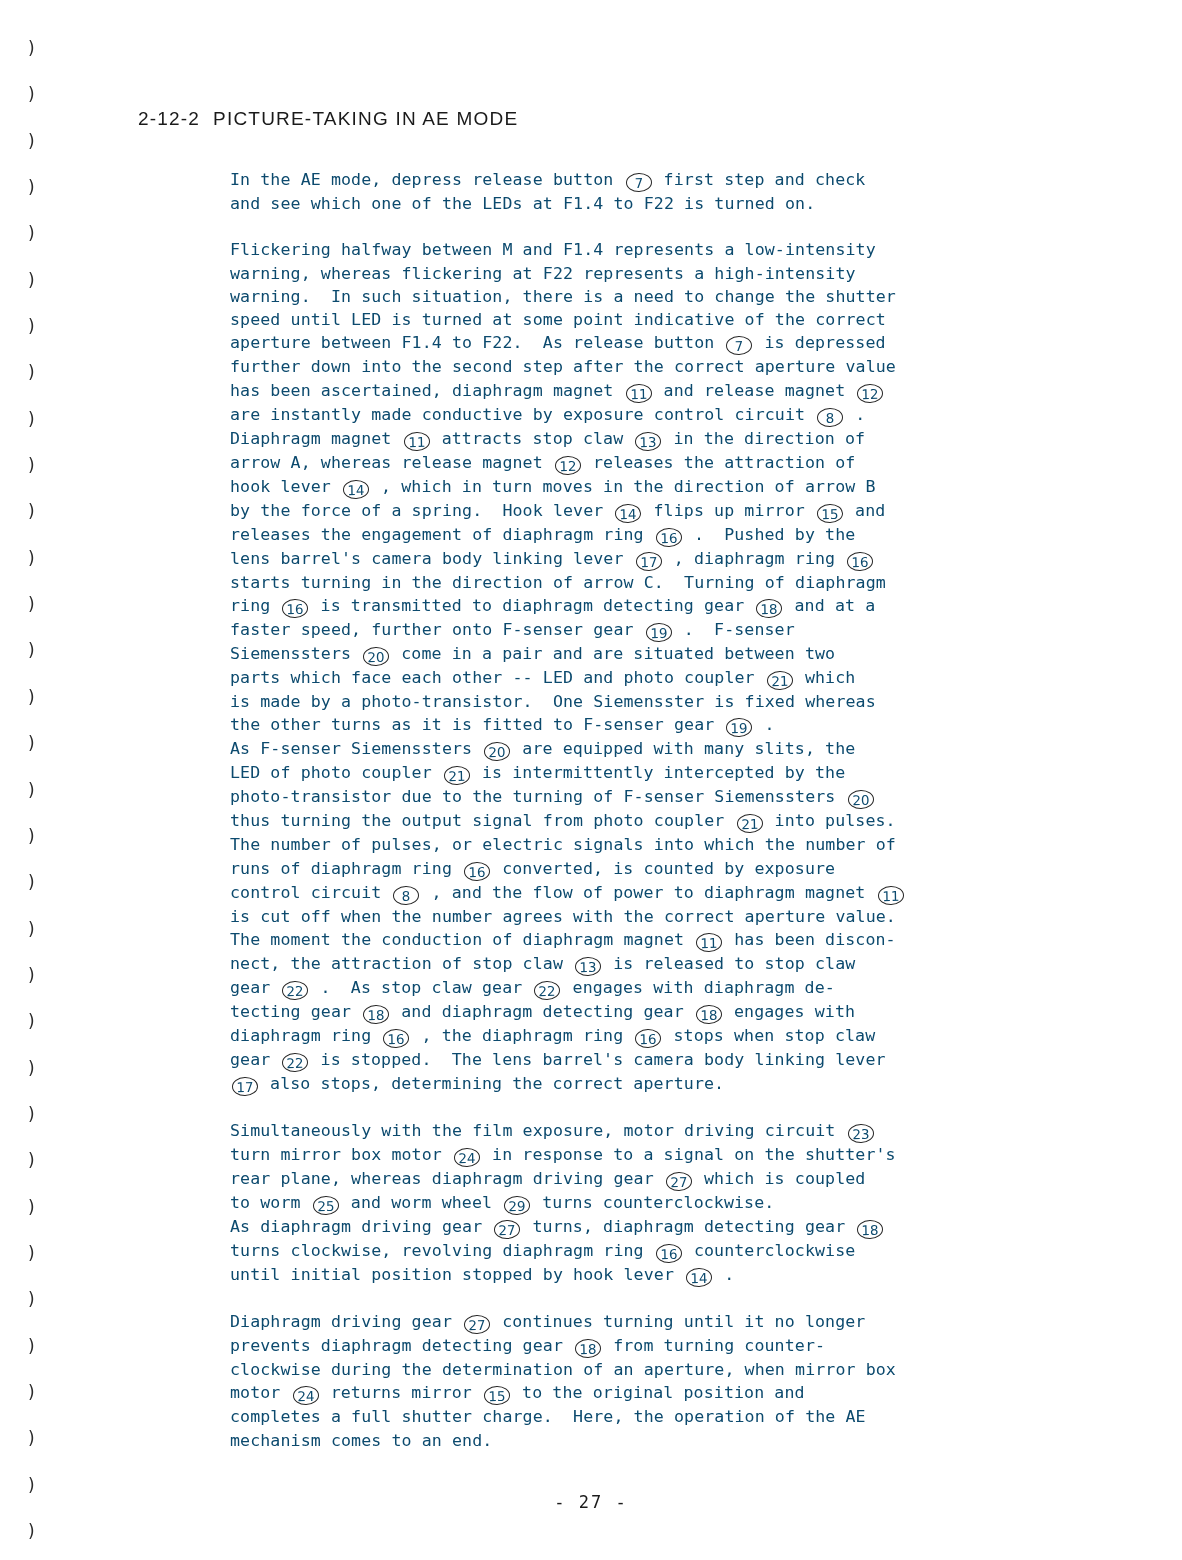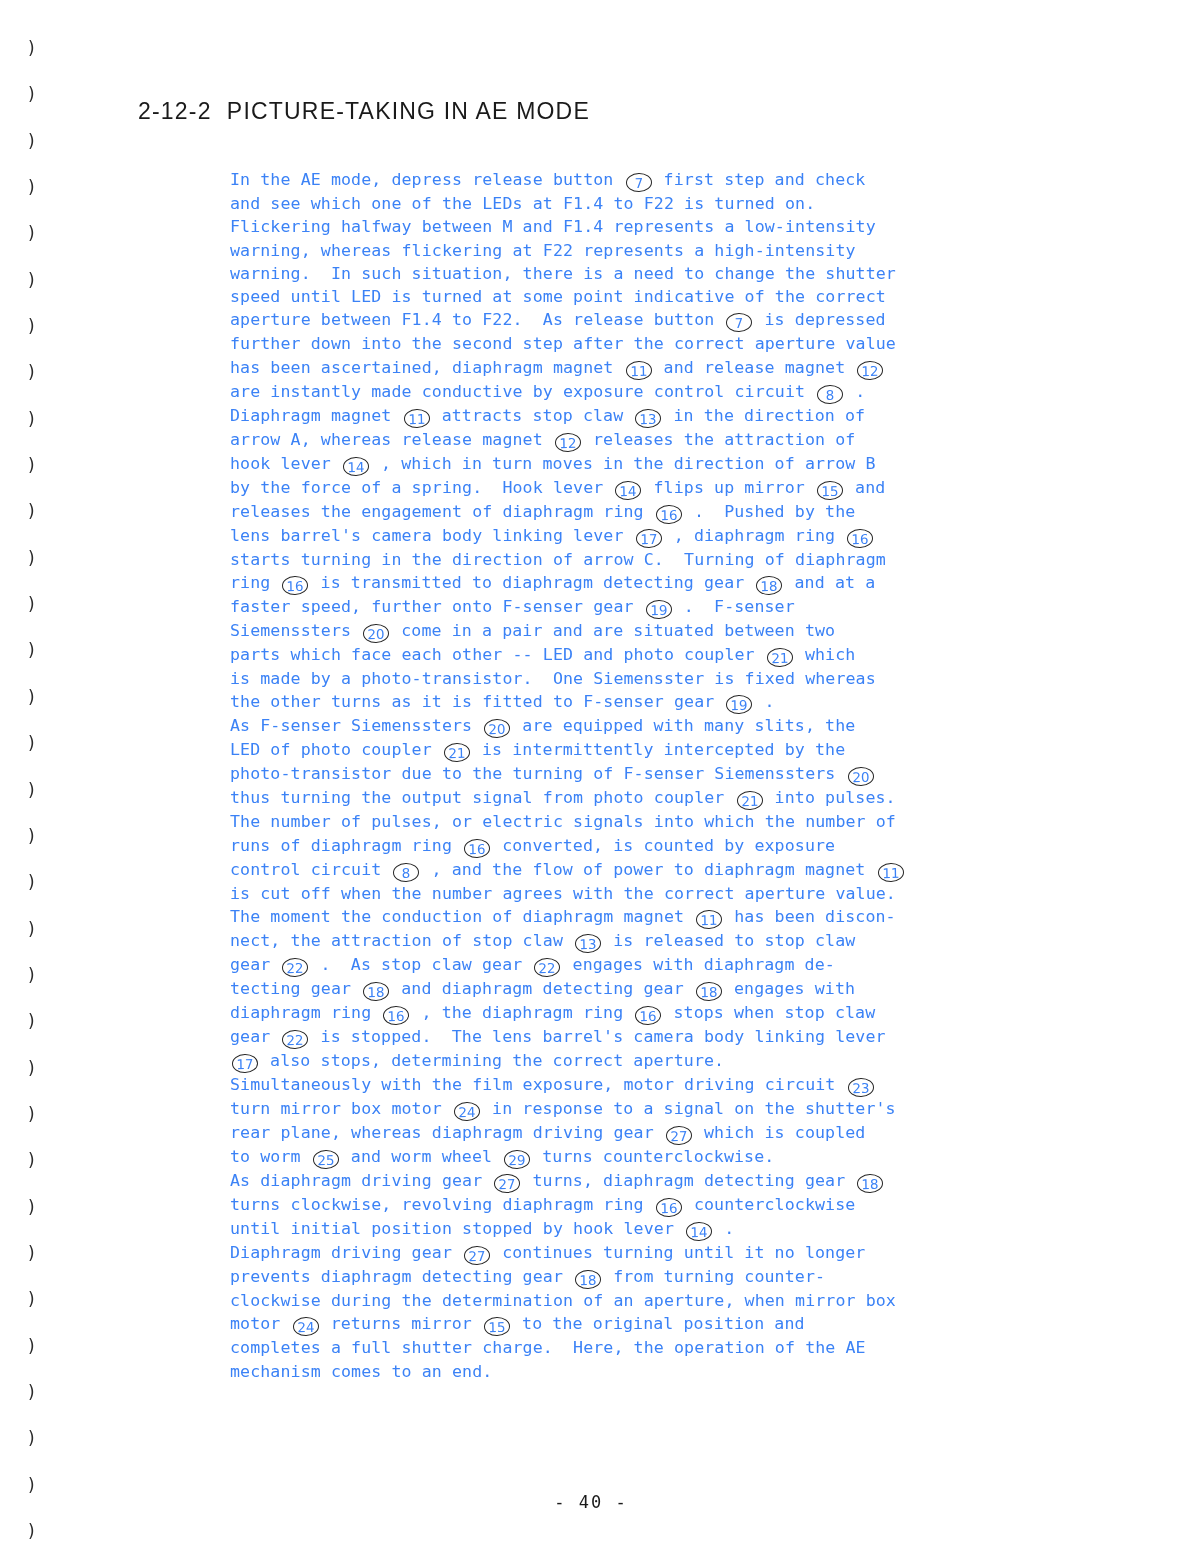--- a/index.html
+++ b/index.html
@@ -40,42 +40,42 @@
     position: absolute;
     left: 0;
     top: 0;
     width: 1182px;
     height: 1560px;
   }
 
   .section-heading {
     position: absolute;
     left: 138px;
-    top: 98px;
+    top: 108px;
     font-family: "Liberation Sans", sans-serif;
-    font-size: 23px;
+    font-size: 19px;
     letter-spacing: 1.2px;
     color: #1a1a1a;
     white-space: pre;
   }
 
   .body-block {
     position: absolute;
     left: 230px;
     width: 790px;
     font-family: "DejaVu Sans Mono", monospace;
     font-size: 16.6px;
     line-height: 23.3px;
-    color: #3b82f6;
+    color: #0c4a6e;
     white-space: pre-wrap;
     letter-spacing: 0.1px;
   }
 
   .para { margin: 0 0 0 0; }
-  .para + .para { }
+  .para + .para { margin-top: 23px; }
 
   .ref {
     display: inline-block;
     position: relative;
     min-width: 26px;
     height: 19px;
     line-height: 19px;
     text-align: center;
     font-size: 13.5px;
     font-family: "DejaVu Sans", sans-serif;
@@ -185,15 +185,15 @@
 to worm <span class="ref">25</span> and worm wheel <span class="ref">29</span> turns counterclockwise.
 As diaphragm driving gear <span class="ref">27</span> turns, diaphragm detecting gear <span class="ref">18</span>
 turns clockwise, revolving diaphragm ring <span class="ref">16</span> counterclockwise
 until initial position stopped by hook lever <span class="ref">14</span> .</div><div class="para">Diaphragm driving gear <span class="ref">27</span> continues turning until it no longer
 prevents diaphragm detecting gear <span class="ref">18</span> from turning counter-
 clockwise during the determination of an aperture, when mirror box
 motor <span class="ref">24</span> returns mirror <span class="ref">15</span> to the original position and
 completes a full shutter charge.  Here, the operation of the AE
 mechanism comes to an end.</div></div>
 
-  <div class="page-number">- 40 -</div>
+  <div class="page-number">- 27 -</div>
 
 </div>
 
 </body></html>

